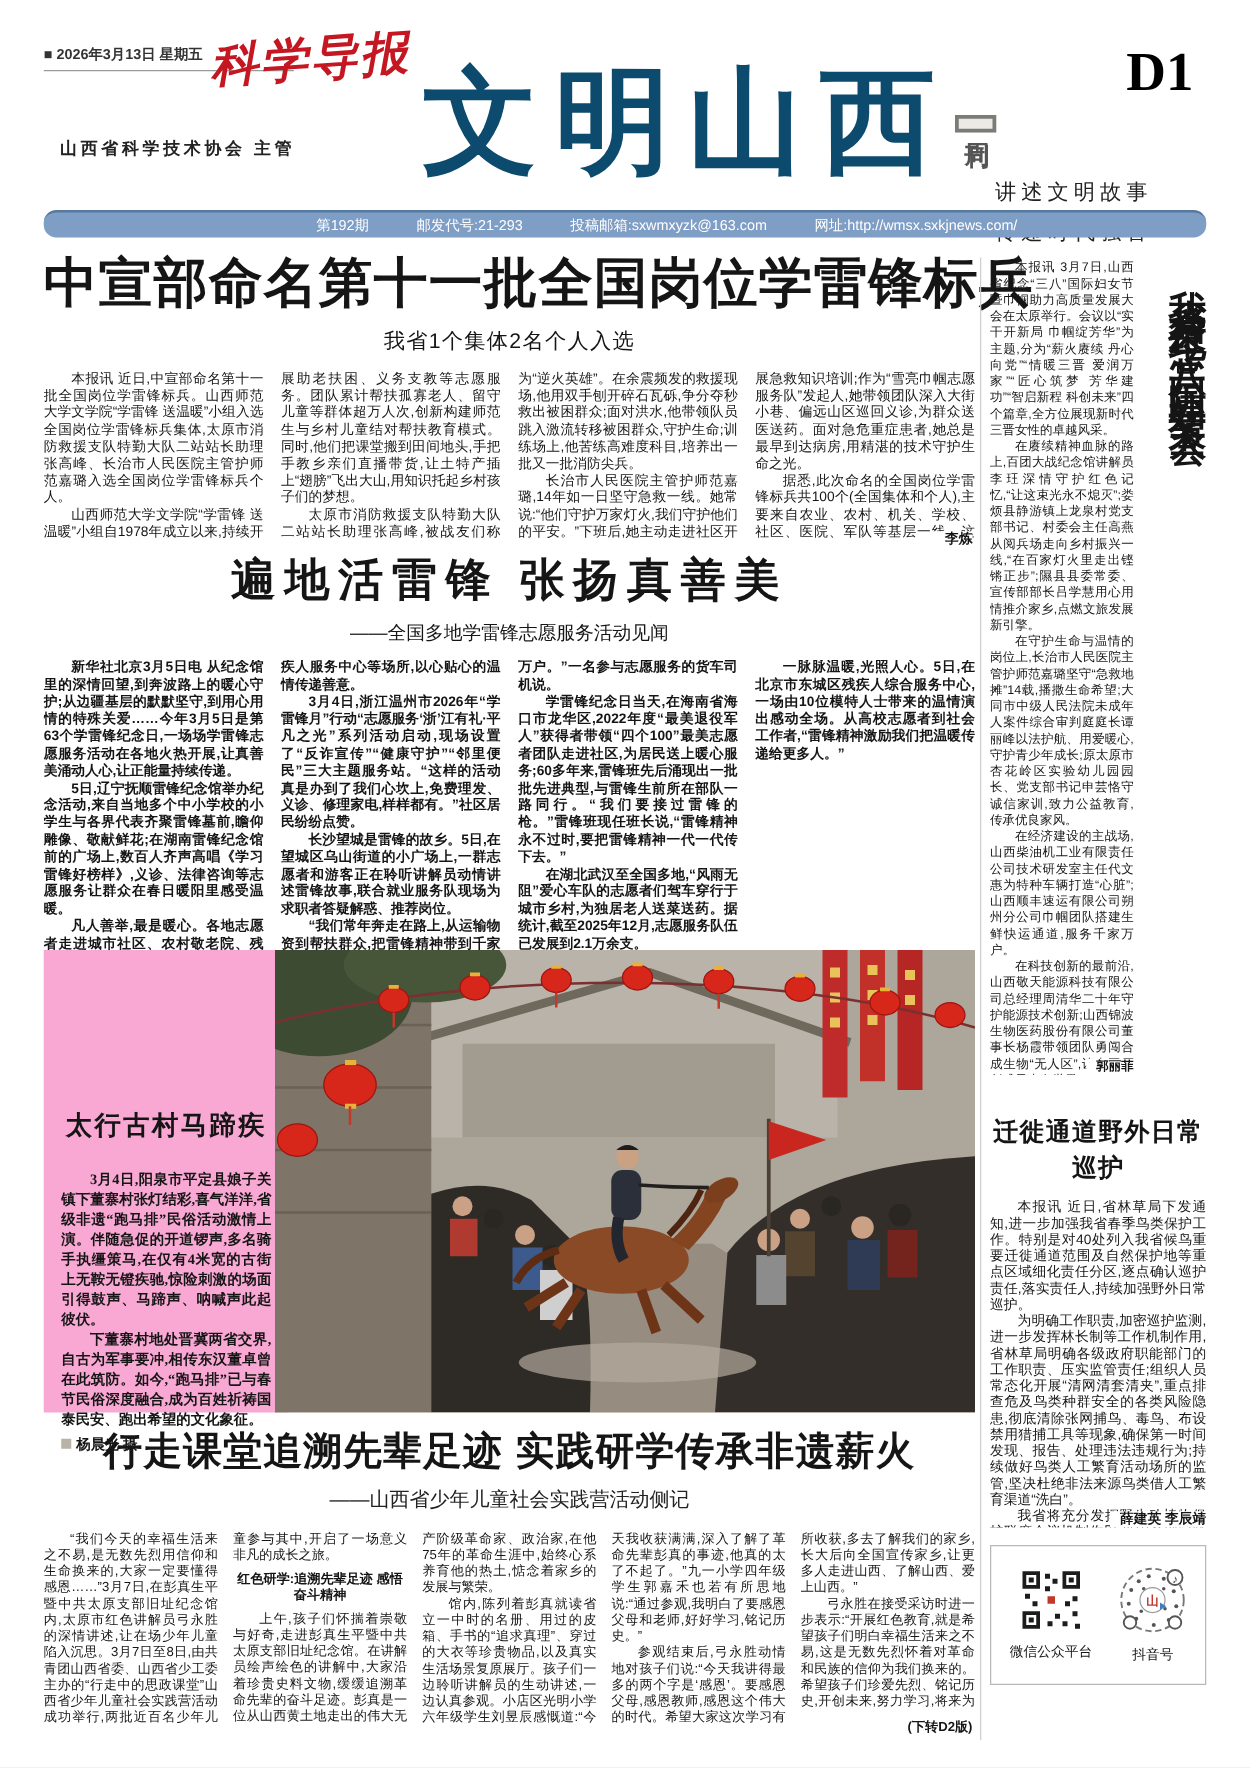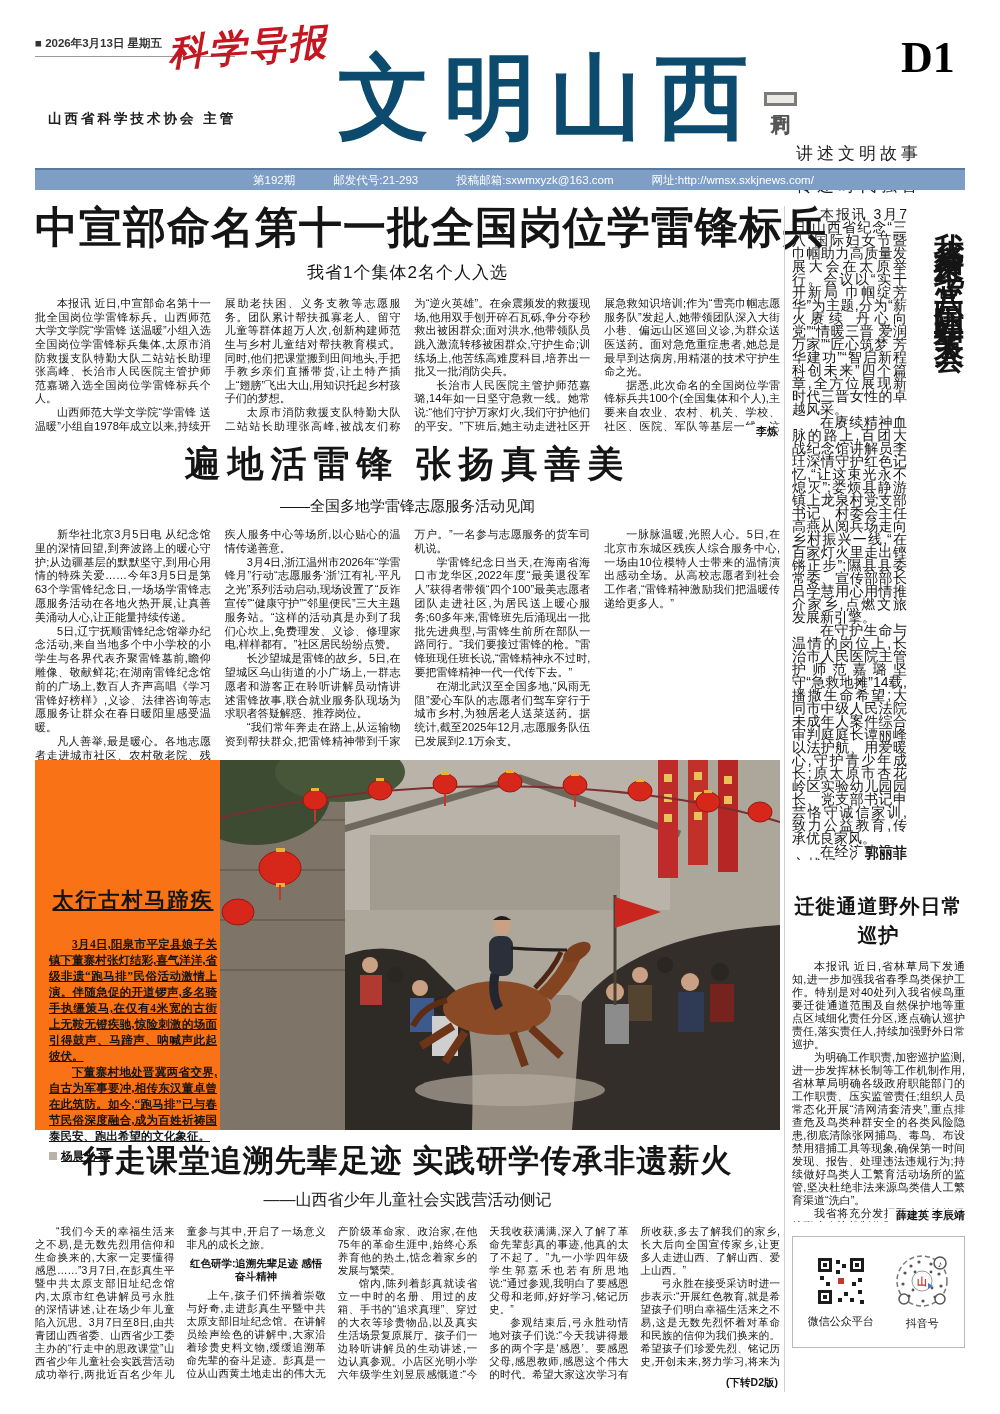--- a/index.html
+++ b/index.html
@@ -17,54 +17,54 @@
   .main-title{position:absolute;left:338px;top:52px;font-size:92px;line-height:1;font-weight:900;color:#0c4a6e;
               letter-spacing:14px;font-family:"Liberation Serif","DejaVu Serif",serif;white-space:nowrap;}
   .weekly-stamp{position:absolute;left:764px;top:92px;writing-mode:vertical-rl;font-size:20px;font-weight:bold;
                 color:#555;border:3px solid #7b7b78;background:#eceae5;padding:4px 2px;line-height:1.15;
                 font-family:"Liberation Serif","DejaVu Serif",serif;}
   .slogan{position:absolute;left:796px;top:90px;font-size:17px;line-height:32px;letter-spacing:4px;color:#222;
           font-family:"Liberation Serif","DejaVu Serif",serif;margin-top:48px;}
   .page-code{position:absolute;left:901px;top:32px;font-size:44px;font-weight:bold;
              font-family:"Liberation Serif","DejaVu Serif",serif;color:#000;}
   .infobar{position:absolute;left:35px;top:168px;width:930px;height:22px;background:#7e9ec6;border-top:2px solid #56799f;
-           display:flex;align-items:center;gap:38px;padding-left:218px;box-sizing:border-box;color:#fff;font-size:11.5px;}
+           display:flex;align-items:center;gap:38px;padding-left:218px;box-sizing:border-box;color:#fff;font-size:11.5px;border-radius:10px;}
   
   .lead{position:absolute;left:35px;top:204px;width:745px;}
   .h-lead{font-size:43px;line-height:1.1;font-weight:900;text-align:center;letter-spacing:1px;white-space:nowrap;}
   .sub-lead{font-size:17px;text-align:center;margin-top:10px;letter-spacing:1px;}
   .lead .cols{margin-top:13px;height:141px;column-count:4;column-gap:14px;font-size:11px;line-height:13.6px;}
   .byl{position:absolute;right:2px;bottom:0;background:#fff;padding-left:12px;font-weight:bold;font-size:11px;}
   
   .story2{position:absolute;left:35px;top:440px;width:745px;}
   .h-2{font-size:36px;font-weight:900;text-align:center;letter-spacing:7px;
        font-family:"Liberation Serif","DejaVu Serif",serif;}
   .sub-2{font-size:15px;text-align:center;margin-top:8px;}
-  .story2 .cols{margin-top:12px;height:246px;column-count:4;column-gap:14px;font-size:11px;line-height:13.8px;}
-  
-  .caption-box{position:absolute;left:35px;top:760px;width:196px;height:370px;background:#f97316;box-sizing:border-box;padding:0 14px;text-decoration:underline;}
+  .story2 .cols{margin-top:12px;height:246px;column-count:4;column-gap:14px;font-size:11px;line-height:13.8px;font-weight:bold;}
+  
+  .caption-box{position:absolute;left:35px;top:760px;width:196px;height:370px;background:#f9a8d4;box-sizing:border-box;padding:0 14px;}
   .cap-title{margin-top:126px;text-align:center;font-size:21px;font-weight:bold;letter-spacing:2px;
              font-family:"Liberation Serif","DejaVu Serif",serif;}
   .cap-text{margin-top:22px;font-size:11.5px;line-height:16px;text-align:justify;font-weight:600;
             font-family:"Liberation Serif","DejaVu Serif",serif;}
   .cap-credit{text-align:left;margin-top:4px;}
   .sq{display:inline-block;width:8px;height:8px;background:#b9b2a6;margin-right:4px;}
   .photo{position:absolute;left:220px;top:760px;width:560px;height:370px;overflow:hidden;background:#a9a298;}
   
   .story3{position:absolute;left:35px;top:1140px;width:745px;}
   .h-3{font-size:31px;font-weight:700;text-align:center;letter-spacing:1px;white-space:nowrap;}
   .sub-3{font-size:16px;text-align:center;margin-top:8px;color:#222;}
   .story3 .cols{margin-top:14px;height:164px;column-count:5;column-gap:12px;font-size:10.5px;line-height:13px;}
   .mini-head{font-weight:bold;text-indent:0;text-align:center;margin:6px 0;}
   .cont{position:absolute;right:2px;bottom:0;background:#fff;padding-left:10px;font-weight:bold;font-size:10.5px;}
   
   .rail{position:absolute;left:792px;top:208px;width:173px;}
   .divider{position:absolute;left:784px;top:206px;width:1px;height:1186px;background:#cfcfcf;}
   .women{display:flex;height:652px;}
-  .ws-text{flex:1;overflow:hidden;font-size:14px;line-height:13px;text-align:justify;position:relative;}
+  .ws-text{flex:1;overflow:hidden;font-size:10px;line-height:13px;text-align:justify;position:relative;}
   .ws-byline{position:absolute;right:0;bottom:0;background:#fff;padding-left:8px;font-weight:bold;}
   .vtitle{width:52px;writing-mode:vertical-rl;font-size:30px;font-weight:700;letter-spacing:7px;margin-left:6px;
           font-family:"Liberation Serif","DejaVu Serif",serif;line-height:1.05;}
   .h-bird{margin-top:32px;font-size:20px;font-weight:900;text-align:center;line-height:1.45;letter-spacing:1px;}
   .bird-text{margin-top:10px;height:262px;overflow:hidden;font-size:11px;line-height:13px;text-align:justify;position:relative;}
   .qr-box{margin-top:14px;border:1px solid #b8b8b8;height:102px;display:flex;align-items:center;justify-content:space-around;padding:4px;}
   .qr-unit{text-align:center;}
   .qr-label{font-size:11px;margin-top:4px;font-family:"Liberation Serif","DejaVu Serif",serif;}
 </style>
 </head>

